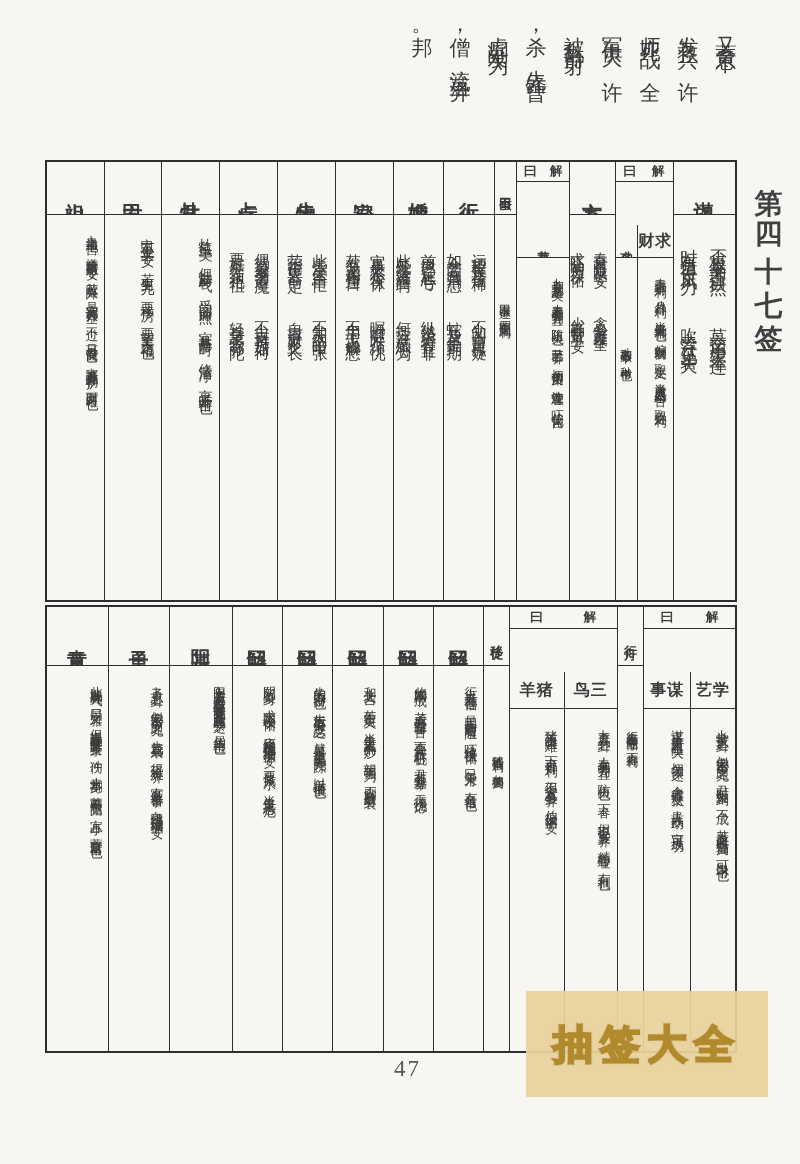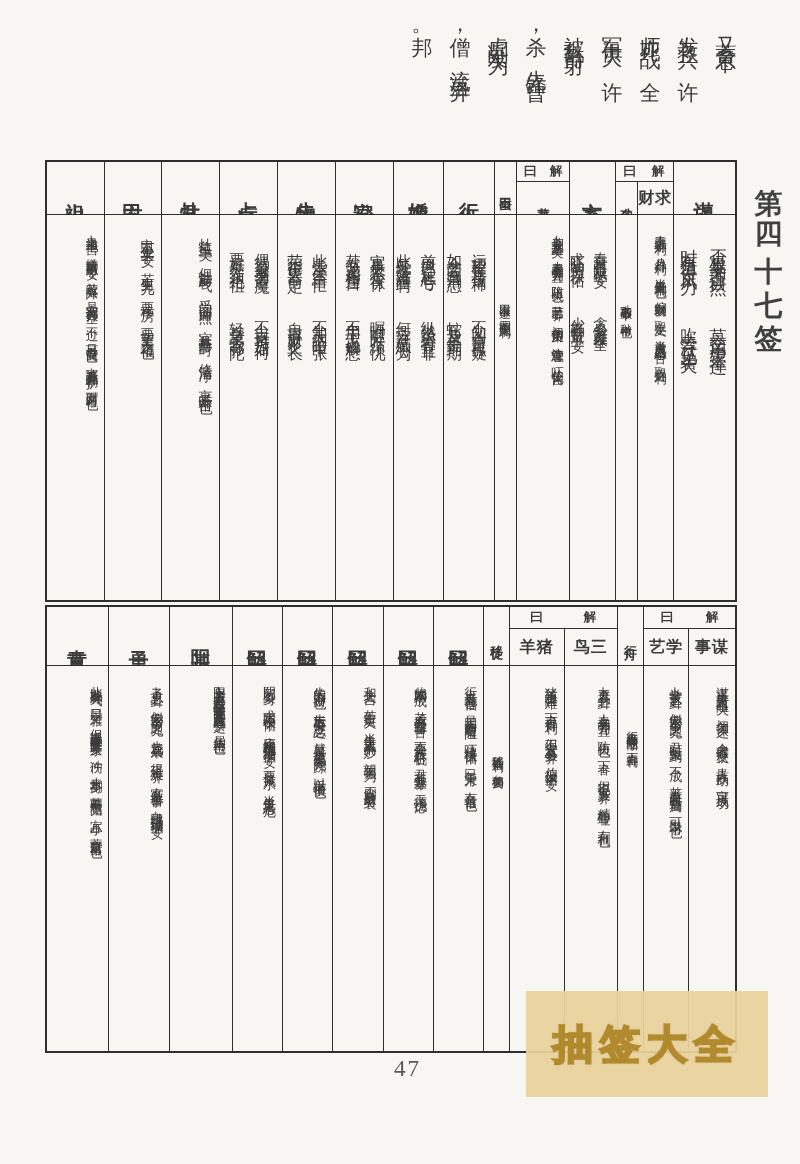--- a/index.html
+++ b/index.html
@@ -31,21 +31,21 @@
   #tbl-bottom{height:448px;margin-top:3px;}
   .col{display:flex;flex-direction:column;min-width:0;}
   .group{display:flex;flex-direction:column;min-width:0;}
   .col+.col,.col+.group,.group+.col,.group+.group{border-left:1px solid var(--border);}
   .hdr{border-bottom:1px solid var(--border);display:flex;align-items:center;justify-content:center;flex:0 0 auto;overflow:hidden;}
   #tbl-top .col>.hdr{height:52px;}
   #tbl-bottom .col>.hdr{height:58px;}
   .strip{border-bottom:1px solid var(--border);display:flex;align-items:center;justify-content:space-around;font-weight:bold;font-size:12.5px;flex:0 0 auto;}
   #tbl-top .strip{height:19px;}
   #tbl-bottom .strip{height:21px;}
-  .subrow{display:flex;flex:1;min-height:0;}
+  .subrow{display:flex;flex:1;min-height:0;margin-top:43px;}
   .subcol{display:flex;flex-direction:column;min-width:0;}
   .subcol+.subcol{border-left:1px solid var(--border);}
   #tbl-top .subcol>.hdr{height:32px;}
   #tbl-bottom .subcol>.hdr{height:36px;}
   .vtext{writing-mode:vertical-rl;text-orientation:upright;font-weight:bold;font-size:20px;letter-spacing:2px;line-height:1;}
   .narrow .vtext{font-size:13px;letter-spacing:1px;}
   .subcol .vtext{font-size:12.5px;letter-spacing:0;}
   .htext{font-size:16px;font-weight:bold;letter-spacing:1px;}
   .body{
     flex:1;min-height:0;overflow:hidden;
@@ -298,31 +298,31 @@
           <span class="vtext">行舟</span>
         </div>
         <div class="body indent2">行舟上春不顺应守旧　下春得利</div>
       </div>
       <div class="group" style="flex: 92 1 0px;">
         <div class="strip">
           <span class="strip-char">曰</span>
           <span class="strip-char">解</span>
         </div>
         <div class="subrow">
+          <div class="subcol kind-exp" style="flex: 47 1 0px;">
+            <div class="hdr">
+              <span class="htext">事谋</span>
+            </div>
+            <div class="body">谋事肖牛之人有阻失　切勿谋之　余者候交秋　贵人扶助　定可成功</div>
+          </div>
           <div class="subcol kind-exp" style="flex: 45 1 0px;">
             <div class="hdr">
               <span class="htext">艺学</span>
             </div>
             <div class="body">卜学技艺之卦　似密云不雨之兆　君时运未到　不成　若肖龙者时运合局　可以学习也</div>
-          </div>
-          <div class="subcol kind-exp" style="flex: 47 1 0px;">
-            <div class="hdr">
-              <span class="htext">事谋</span>
-            </div>
-            <div class="body">谋事肖牛之人有阻失　切勿谋之　余者候交秋　贵人扶助　定可成功</div>
           </div>
         </div>
       </div>
     </div>
 </div>
 
 <div class="pageno">47</div>
 
 <div class="watermark" style="background: rgba(233, 209, 156, 0.94);">
   <span style="color: rgb(238, 217, 171);">抽签大全</span>

